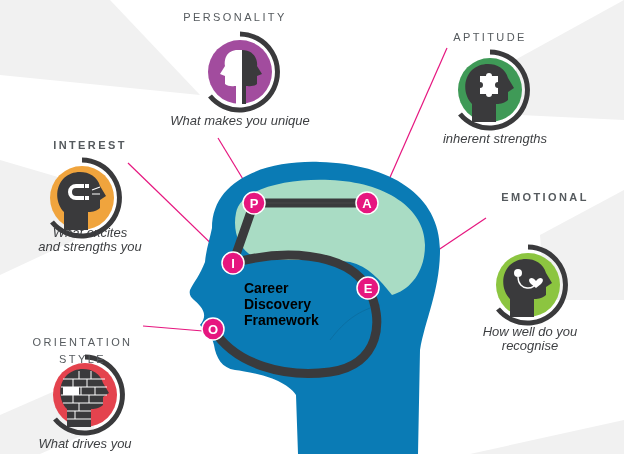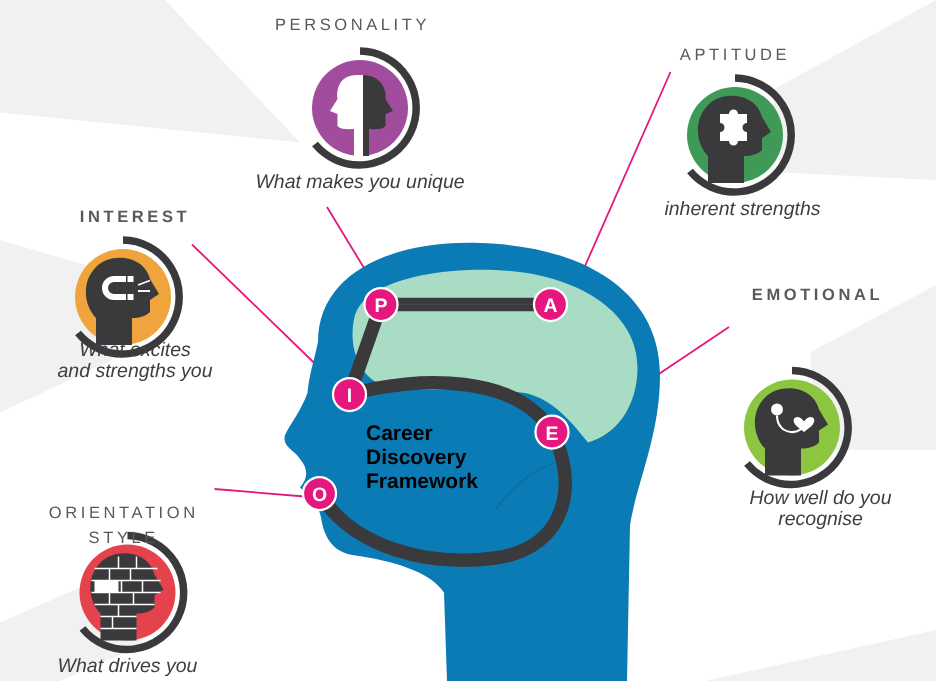--- a/index.html
+++ b/index.html
@@ -140,21 +140,21 @@
 
 <div class="lbl" style="left:35px;top:137px;width:110px;font-weight:bold;">INTEREST</div>
 <div class="sub" style="left:25px;top:226px;width:130px;">
   <span style="display:block">What excites</span>
   <span style="display:block">and strengths you</span>
 </div>
 
 <div class="lbl" style="left:475px;top:189px;width:140px;font-weight:bold;">
   <span style="display:block">EMOTIONAL</span>
 </div>
-<div class="sub" style="left:472px;top:325px;width:150px;">
+<div class="sub" style="left:455px;top:325px;width:150px;">
   <span style="display:block">How well do you recognise</span>
 </div>
 
 <div class="lbl" style="left:15px;top:334px;width:135px;">
   <span style="display:block">ORIENTATION</span>
   <span style="display:block">STYLE</span>
 </div>
 <div class="sub" style="left:25px;top:437px;width:120px;text-align:center;">What drives you</div>
 
 <div class="center-text">

